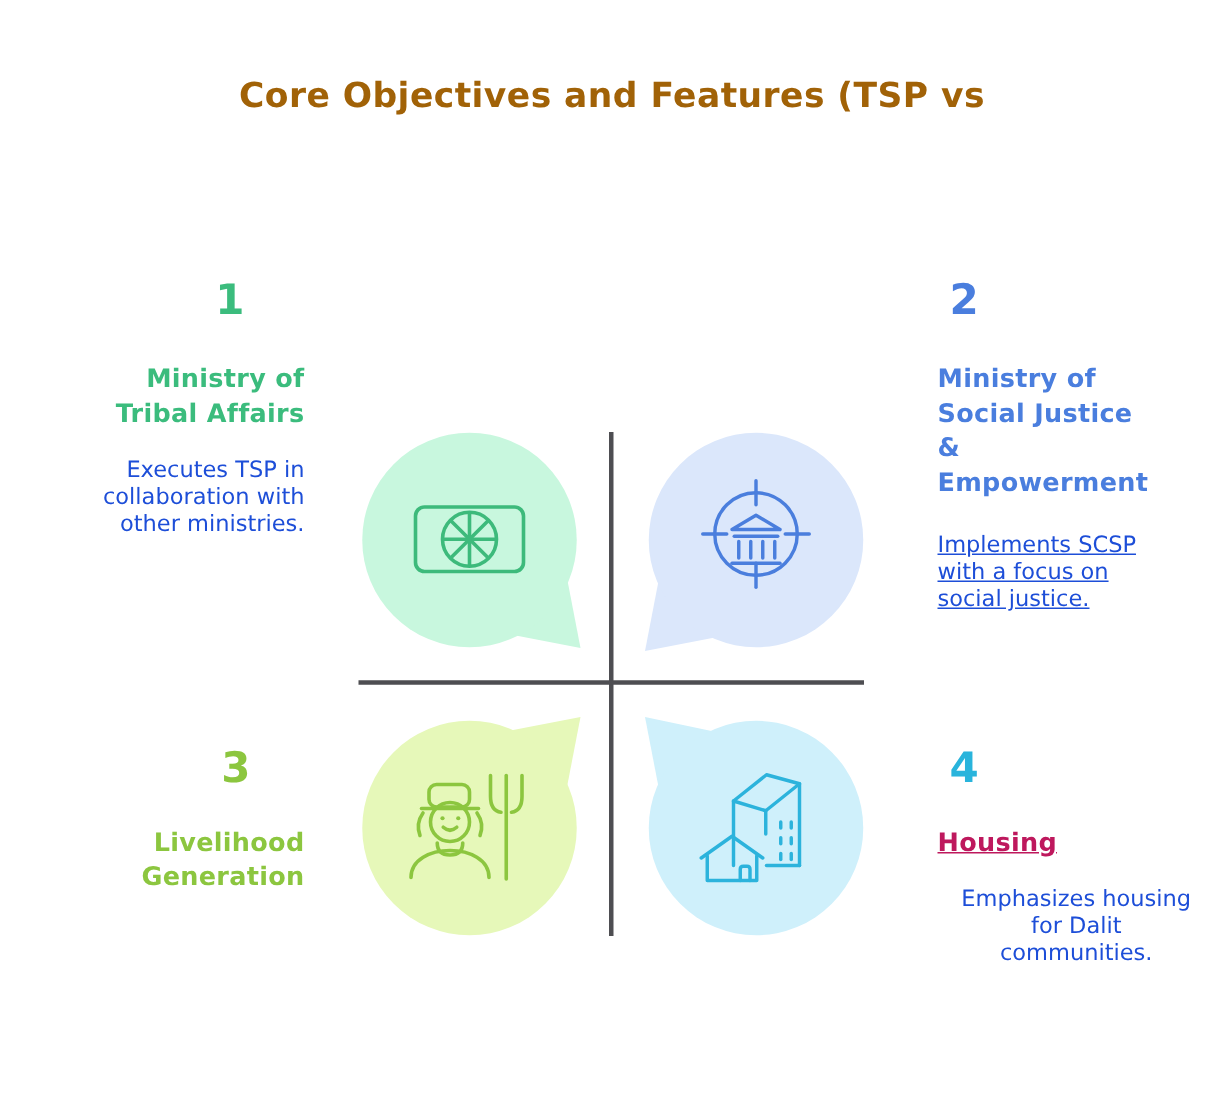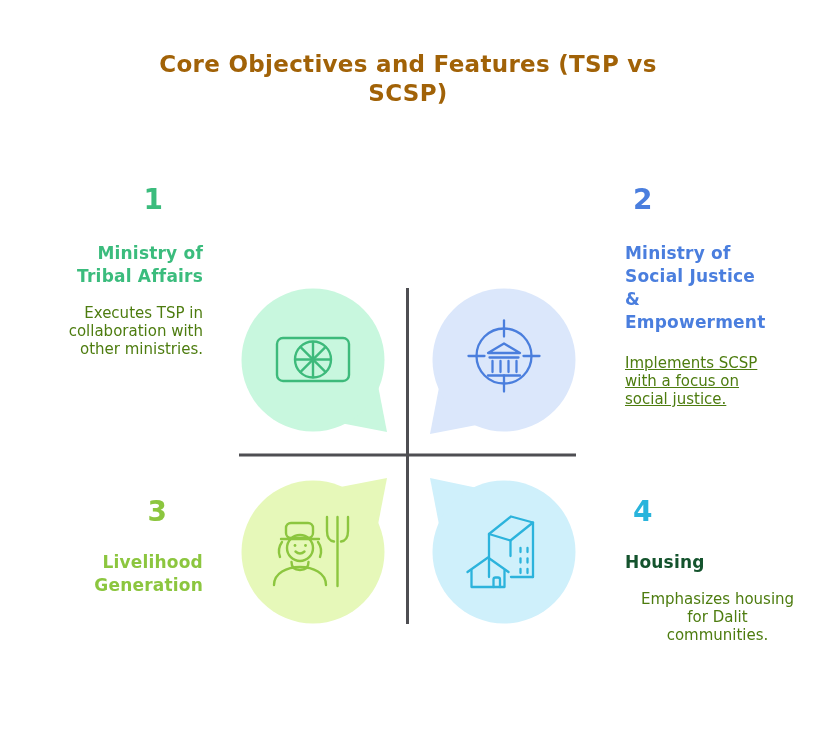--- a/index.html
+++ b/index.html
@@ -8,50 +8,49 @@
     font-family:"DejaVu Sans","Liberation Sans",sans-serif;overflow:hidden;
   }
   .title{
     position:absolute;top:50px;left:0;width:816px;text-align:center;
     font-weight:bold;font-size:23px;line-height:29px;color:#a16207;letter-spacing:.3px;
   }
   .diagram-svg{position:absolute;left:0;top:0;}
   .q{position:absolute;}
   .q .num{font-weight:bold;font-size:28px;line-height:30px;}
   .q .heading{margin:0;font-weight:bold;font-size:17px;line-height:23px;white-space:pre-line;letter-spacing:.2px;}
-  .q .body{margin:0;font-size:15px;line-height:18px;color:#4d7c0f;white-space:pre-line;}
+  .q .body{margin:0;font-size:15px;line-height:18px;color:#1d4ed8;white-space:pre-line;}
   
   .q1{left:10px;top:185px;width:193px;text-align:right;}
   .q1 .num{color:#3bbc7d;padding-right:40px;}
   .q1 .heading{color:#3bbc7d;margin-top:27px;}
   .q1 .body{margin-top:16px;}
   
   .q2{left:625px;top:185px;width:185px;text-align:left;}
   .q2 .num{color:#4a7ede;padding-left:8px;}
   .q2 .heading{color:#4a7ede;margin-top:27px;}
   .q2 .body{margin-top:20px;text-decoration:underline;}
   
   .q3{left:10px;top:497px;width:193px;text-align:right;}
   .q3 .num{color:#8cc63f;padding-right:36px;}
   .q3 .heading{color:#8cc63f;margin-top:24px;}
   .q3 .body{margin-top:17px;}
   
   .q4{left:625px;top:497px;width:185px;text-align:left;}
   .q4 .num{color:#29b4dc;padding-left:8px;}
-  .q4 .heading{color:#14532d;margin-top:24px;}
+  .q4 .heading{color:#be185d;margin-top:24px;text-decoration:underline;}
   .q4 .body{margin-top:16px;text-align:center;}
 </style>
 </head>
 <body>
 
 <div class="canvas">
 
   <div class="title">
     <div>Core Objectives and Features (TSP vs</div>
-    <div>SCSP)</div>
   </div>
 
   <svg class="diagram-svg" width="816" height="732" viewBox="0 0 816 732">
 
     <g stroke="#4e4e52" stroke-width="3">
       <line x1="407.5" y1="288" x2="407.5" y2="624"></line>
       <line x1="239" y1="455" x2="576" y2="455"></line>
     </g>
 
     <g>

